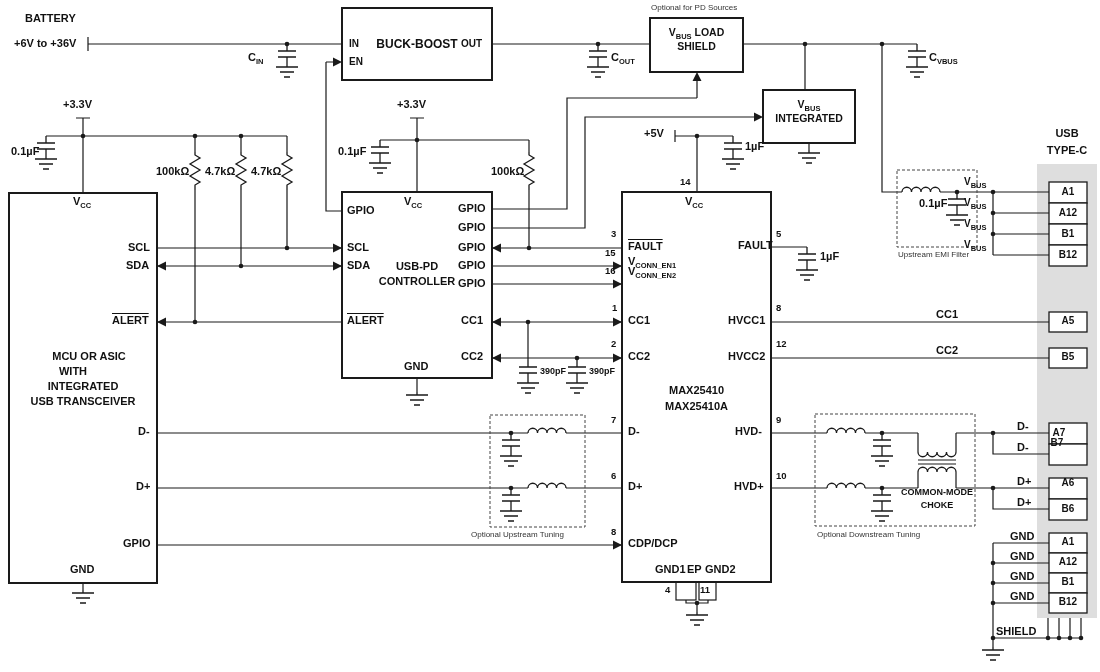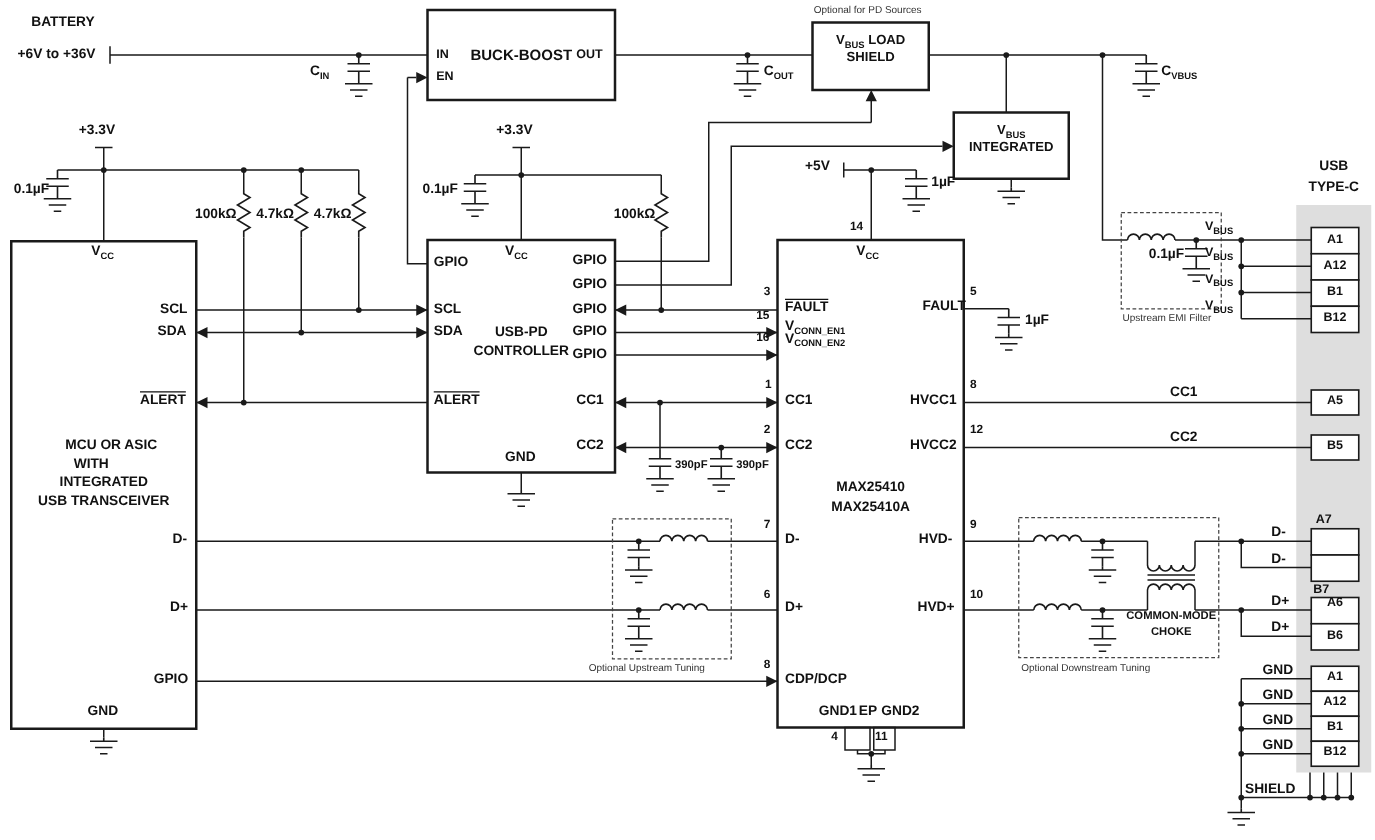--- a/index.html
+++ b/index.html
@@ -309,23 +309,23 @@
 <div class="lbl ctr s10" style="left:1049px;top:208px;width:38px">A12</div>
 <div class="lbl ctr s10" style="left:1049px;top:229px;width:38px">B1</div>
 <div class="lbl ctr s10" style="left:1049px;top:250px;width:38px">B12</div>
 
 <div class="lbl" style="left:936px;top:309px">CC1</div>
 <div class="lbl ctr s10" style="left:1049px;top:316px;width:38px">A5</div>
 <div class="lbl" style="left:936px;top:345px">CC2</div>
 <div class="lbl ctr s10" style="left:1049px;top:352px;width:38px">B5</div>
 
 <div class="lbl" style="left:1017px;top:421px">D-</div>
-<div class="lbl ctr s10" style="left:1049px;top:411px;width:20px">A7</div>
+<div class="lbl ctr s10" style="left:1049px;top:428px;width:20px">A7</div>
 <div class="lbl" style="left:1017px;top:442px">D-</div>
-<div class="lbl ctr s10" style="left:1049px;top:467px;width:16px">B7</div>
+<div class="lbl ctr s10" style="left:1049px;top:438px;width:16px">B7</div>
 <div class="lbl" style="left:1017px;top:476px">D+</div>
 <div class="lbl ctr s10" style="left:1049px;top:478px;width:38px">A6</div>
 <div class="lbl" style="left:1017px;top:497px">D+</div>
 <div class="lbl ctr s10" style="left:1049px;top:504px;width:38px">B6</div>
 
 <div class="lbl" style="left:1010px;top:531px">GND</div>
 <div class="lbl" style="left:1010px;top:551px">GND</div>
 <div class="lbl" style="left:1010px;top:571px">GND</div>
 <div class="lbl" style="left:1010px;top:591px">GND</div>
 <div class="lbl ctr s10" style="left:1049px;top:537px;width:38px">A1</div>

